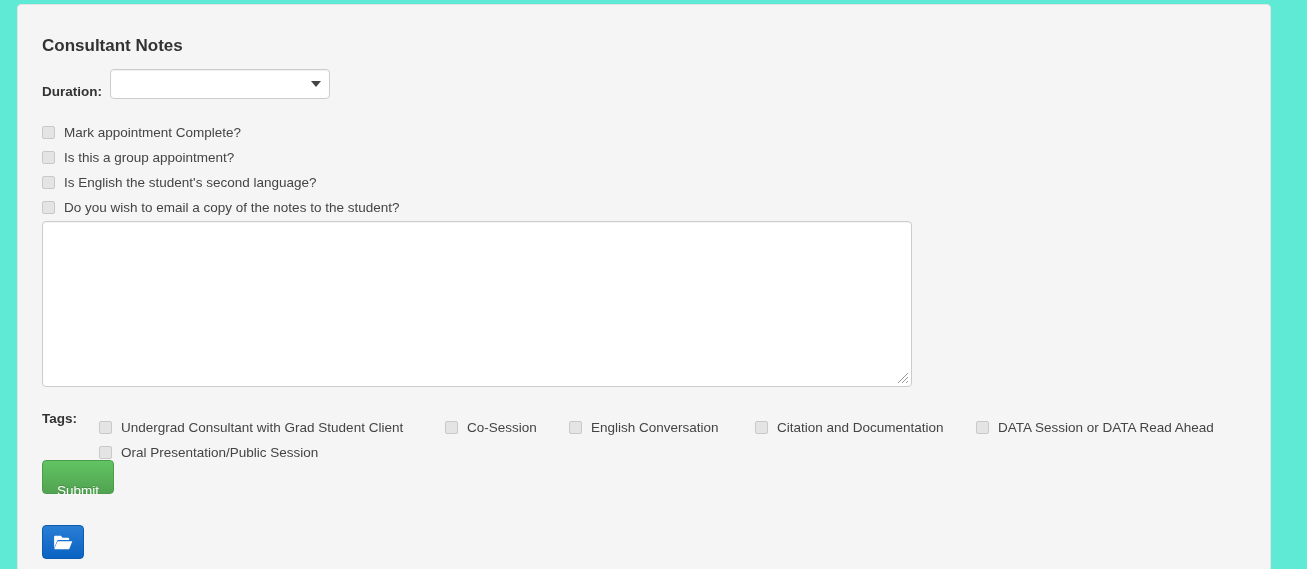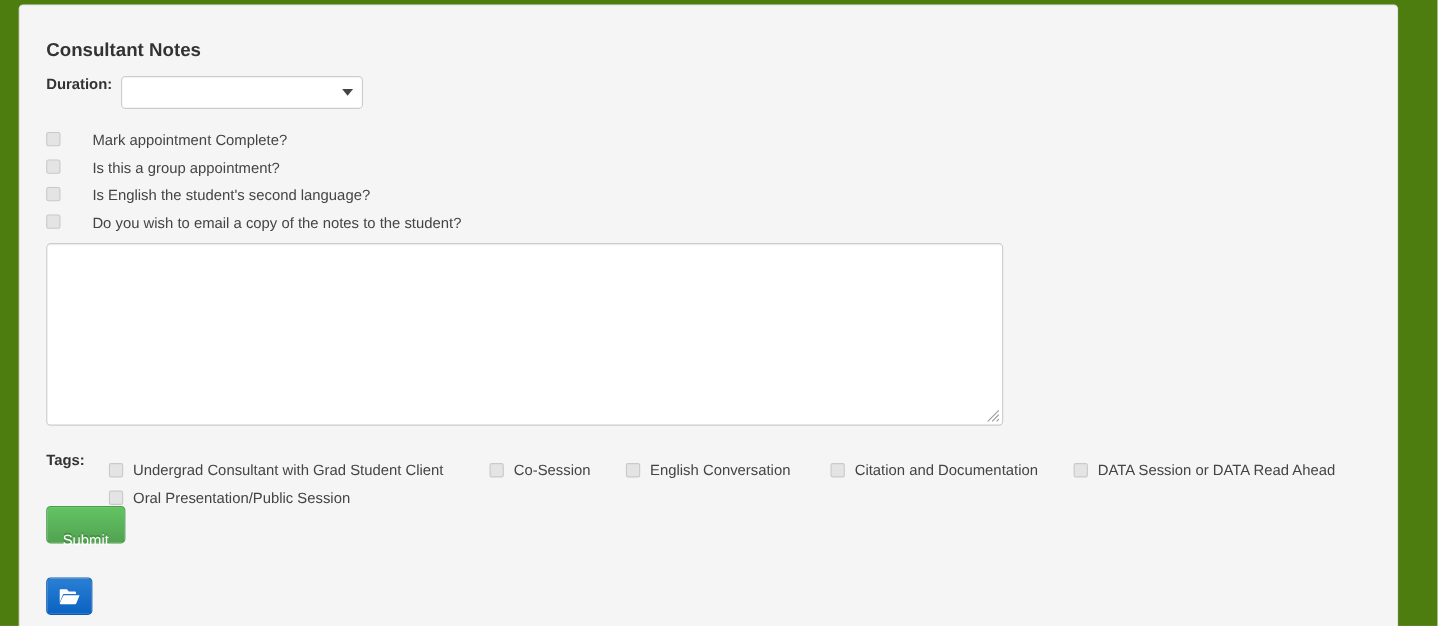--- a/index.html
+++ b/index.html
@@ -6,21 +6,21 @@
     margin: 0;
     padding: 0;
     background: #ffffff;
     font-family: "Liberation Sans", sans-serif;
   }
   #root {
     position: relative;
     width: 1307px;
     height: 569px;
     overflow: hidden;
-    background: #4d7c0f;
+    background: #5eead4;
   }
   .panel {
     position: absolute;
     left: 17px;
     top: 4px;
     width: 1254px;
     height: 600px;
     background: #f5f5f5;
     border: 1px solid #e3e3e3;
     border-radius: 4px;
@@ -41,21 +41,21 @@
     font-size: 17px;
     font-weight: bold;
     color: #333333;
     letter-spacing: 0;
   }
   .duration-row {
     position: absolute;
     left: 24px;
     top: 64px;
     display: flex;
-    align-items: flex-start;
+    align-items: flex-end;
   }
   .duration-label {
     font-size: 13.5px;
     font-weight: bold;
     color: #333333;
     margin-right: 8px;
   }
   .select-box {
     position: relative;
     width: 220px;
@@ -86,23 +86,22 @@
     border-right: 5px solid transparent;
     border-top: 6px solid #444444;
   }
   .checks {
     position: absolute;
     left: 24px;
     top: 115px;
   }
   .check-row {
     display: flex;
-    align-items: flex-start;
+    align-items: center;
     height: 25px;
-    gap: 20px;
   }
   .cb {
     width: 13px;
     height: 13px;
     box-sizing: border-box;
     background: #e4e4e4;
     border: 1px solid #c9c9c9;
     border-radius: 2px;
     margin: 0 9px 0 0;
     flex: 0 0 auto;

